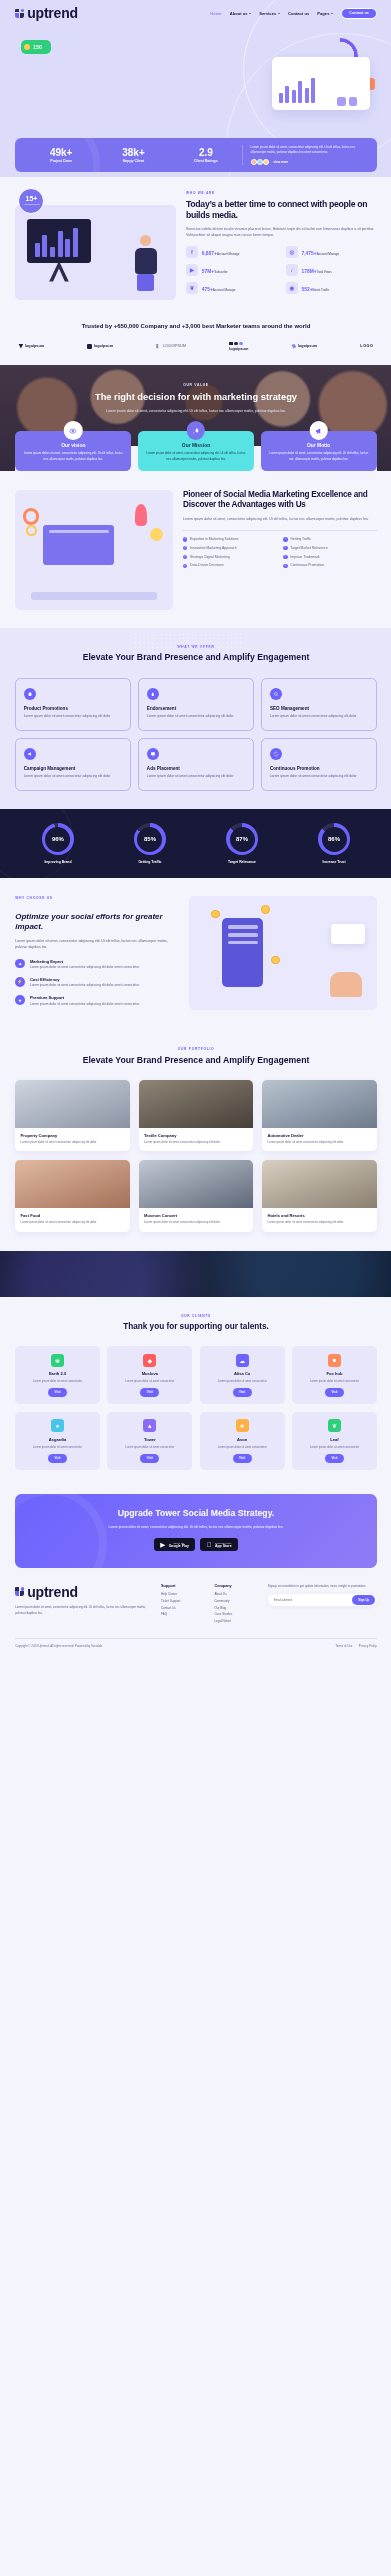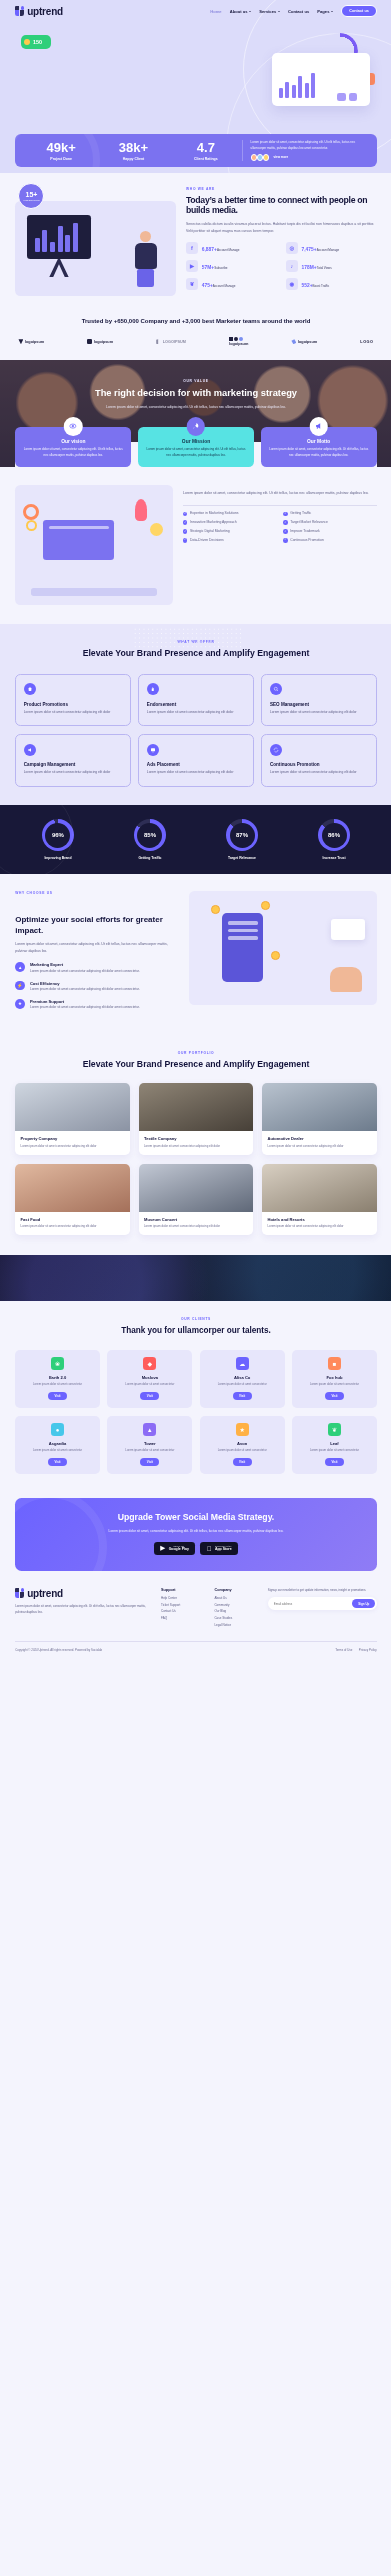--- a/index.html
+++ b/index.html
@@ -37,21 +37,21 @@
     display:flex;align-items:center;justify-content:space-between;
     padding:5.4px 15.2px;
   }
   .logo{display:flex;align-items:center;gap:2.7px;}
   .logo-mark{position:relative;width:9.3px;height:9.3px;}
   .logo-mark i{position:absolute;display:block;background:#2b2b55;}
   .logo-mark i:nth-child(1){left:0;top:0;width:3.8px;height:3.3px;border-radius:1.1px 0 0 0;}
   .logo-mark i:nth-child(2){left:5.4px;top:0;width:3.3px;height:3.3px;border-radius:50%;background:#6c63ff;}
   .logo-mark i:nth-child(3){left:0;top:3.8px;width:3.8px;height:5.4px;border-radius:0 0 0 2.2px;background:#6c63ff;}
   .logo-mark i:nth-child(4){left:4.9px;top:3.8px;width:4.4px;height:5.4px;border-radius:0 0 2.2px 0;background:#2b2b55;}
-  .logo-text{font-size:10px;font-weight:700;letter-spacing:-0.2px;color:#16163a;}
+  .logo-text{font-size:14px;font-weight:700;letter-spacing:-0.2px;color:#16163a;}
   .nav-links{display:flex;align-items:center;gap:8.2px;}
   .nav-links a{
     font-size:4.1px;font-weight:700;color:#16163a;text-decoration:none;
     display:flex;align-items:center;gap:1.6px;
   }
   .nav-links a.active{color:#8e8ce0;}
   .caret{display:inline-block;width:0;height:0;border-left:1.4px solid transparent;border-right:1.4px solid transparent;border-top:1.6px solid currentColor;}
   .nav-cta{
     background:#6c63ff;color:#fff;border:1.1px solid #fff;border-radius:11px;
     padding:2.7px 7px;font-size:3.8px;font-weight:700;cursor:pointer;
@@ -101,21 +101,21 @@
   .mini-tiles i{display:block;width:8.7px;height:8.7px;border-radius:2.2px;background:#a99cf9;}
 
   
   .statbar{
     position:relative;z-index:4;margin:7.6px 15.2px 0;background:#7b72f0;border-radius:6px;
     display:flex;align-items:center;overflow:hidden;color:#fff;padding:6.5px 9.8px;
   }
   .statbar:before{content:"";position:absolute;left:-11px;top:-22px;width:82px;height:82px;border-radius:50%;border:7.6px solid rgba(255,255,255,.07);}
   .stat-items{display:flex;flex:1;z-index:2;}
   .stat-item{flex:1;text-align:center;}
-  .stat-num{font-size:13px;font-weight:800;}
+  .stat-num{font-size:10px;font-weight:800;}
   .stat-label{font-size:3.5px;font-weight:700;margin-top:1.6px;}
   .statbar-right{width:125px;z-index:2;padding-left:7.6px;border-left:0.5px solid rgba(255,255,255,.25);}
   .statbar-right p{font-size:3px;line-height:1.75;opacity:.93;}
   .avatars{display:flex;align-items:center;gap:2.2px;margin-top:3.3px;}
   .avatars .av{width:6.5px;height:6.5px;border-radius:50%;border:0.7px solid #fff;margin-left:-2.7px;}
   .avatars .av:first-child{margin-left:0;}
   .avatars span{font-size:3px;font-weight:700;margin-left:2.2px;}
 
   
   .about{display:flex;padding:14px 15.2px 14px;gap:9.8px;align-items:flex-start;background:#f4f4fd;}
@@ -252,21 +252,21 @@
   .ring.r4{background:conic-gradient(#6c63ff 0 86%, #2e2e55 86% 100%);}
   .ring span{
     width:25px;height:25px;border-radius:50%;background:#181838;
     display:flex;align-items:center;justify-content:center;
   }
   .cnt .clabel{font-size:3.4px;font-weight:700;margin-top:4.9px;}
 
   
   .optimize{display:flex;gap:11px;padding:17.4px 15.2px;background:#f4f4fd;align-items:flex-start;}
   .opt-left{width:163px;}
-  .opt-left h2{font-size:8px;line-height:1.32;font-weight:800;margin-top:20px;}
+  .opt-left h2{font-size:8px;line-height:1.32;font-weight:800;margin-top:12px;font-style:italic;}
   .opt-list{margin-top:7.6px;}
   .opt-item{display:flex;gap:4.9px;margin-bottom:6px;}
   .opt-ic{
     flex:none;width:9.8px;height:9.8px;border-radius:50%;background:#6c63ff;color:#fff;
     display:flex;align-items:center;justify-content:center;font-size:4.4px;
   }
   .opt-item h5{font-size:4.1px;font-weight:800;}
   .opt-item p{font-size:3.2px;line-height:1.8;color:#5f5f86;margin-top:1.6px;}
   .opt-right{flex:1;background:#e9e8fc;border-radius:5.4px;height:114px;position:relative;overflow:hidden;}
   .or-phone{position:absolute;left:33px;top:22px;width:41px;height:69px;background:#5b55d8;border-radius:4.9px;}
@@ -415,21 +415,21 @@
       <div class="stat-items">
         <div class="stat-item">
           <div class="stat-num">49k+</div>
           <div class="stat-label">Project Done</div>
         </div>
         <div class="stat-item">
           <div class="stat-num">38k+</div>
           <div class="stat-label">Happy Client</div>
         </div>
         <div class="stat-item">
-          <div class="stat-num">4.7</div>
+          <div class="stat-num">2.9</div>
           <div class="stat-label">Client Ratings</div>
         </div>
       </div>
       <div class="statbar-right">
         <p>Lorem ipsum dolor sit amet, consectetur adipiscing elit. Ut elit tellus, luctus nec ullamcorper mattis, pulvinar dapibus leo amet consectetur.</p>
         <div class="avatars">
           <span class="av" style="background:#ffb48c"></span>
           <span class="av" style="background:#9ad1ff"></span>
           <span class="av" style="background:#ffd36e"></span>
           <span>view more</span>
@@ -575,20 +575,21 @@
       <div class="pl-gear"></div>
       <div class="pl-gear2"></div>
       <div class="pl-box">
           <span></span>
         </div>
       <div class="pl-rocket"></div>
       <div class="pl-bulb"></div>
       <div class="pl-base"></div>
     </div>
     <div class="pioneer-right">
+      <h2>Pioneer of Social Media Marketing Excellence and Discover the Advantages with Us</h2>
       <p class="sec-desc">Lorem ipsum dolor sit amet, consectetur adipiscing elit. Ut elit tellus, luctus nec ullamcorper mattis, pulvinar dapibus leo.</p>
       <div class="feat-divider"></div>
       <div class="feat-grid">
         <div class="feat">
             <span class="ck">✓</span>
             <span>Expertise in Marketing Solutions</span>
           </div>
         <div class="feat">
             <span class="ck">✓</span>
             <span>Getting Traffic</span>
@@ -816,21 +817,21 @@
       </div>
     </div>
   </section>
 
   <section class="ctadark">
     <div class="bgimg"></div>
   </section>
 
   <section class="brands">
     <div class="kicker">OUR CLIENTS</div>
-    <h2>Thank you for ullamcorper our talents.</h2>
+    <h2>Thank you for supporting our talents.</h2>
     <div class="brand-grid">
       <div class="bcard">
         <span class="bic" style="background:#2ecf7a">❀</span>
         <h4>Earth 2.0</h4>
         <p>Lorem ipsum dolor sit amet consectetur</p>
         <button class="btn-sm">Visit</button>
       </div>
       <div class="bcard">
         <span class="bic" style="background:#ff5c5c">◆</span>
         <h4>Muslova</h4>

